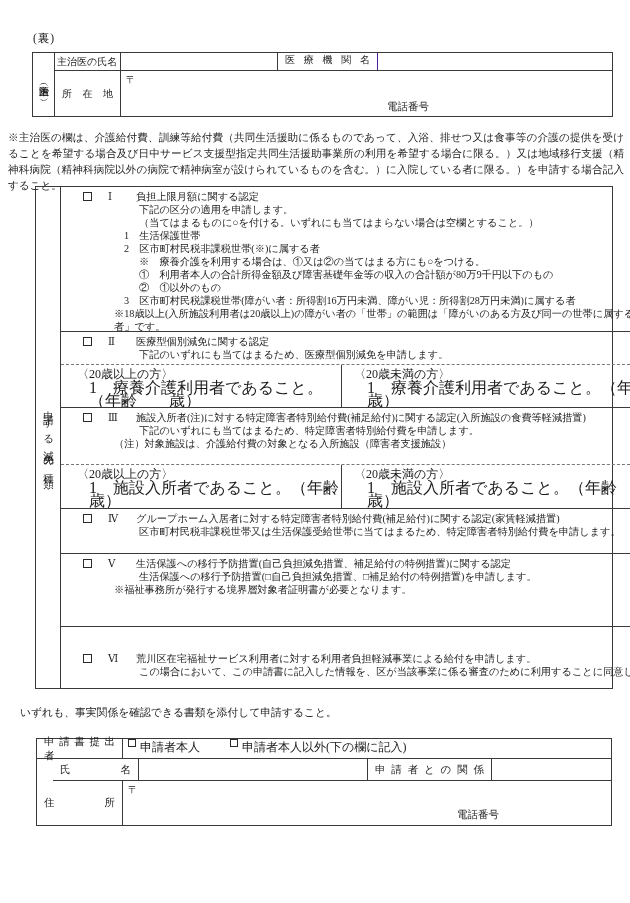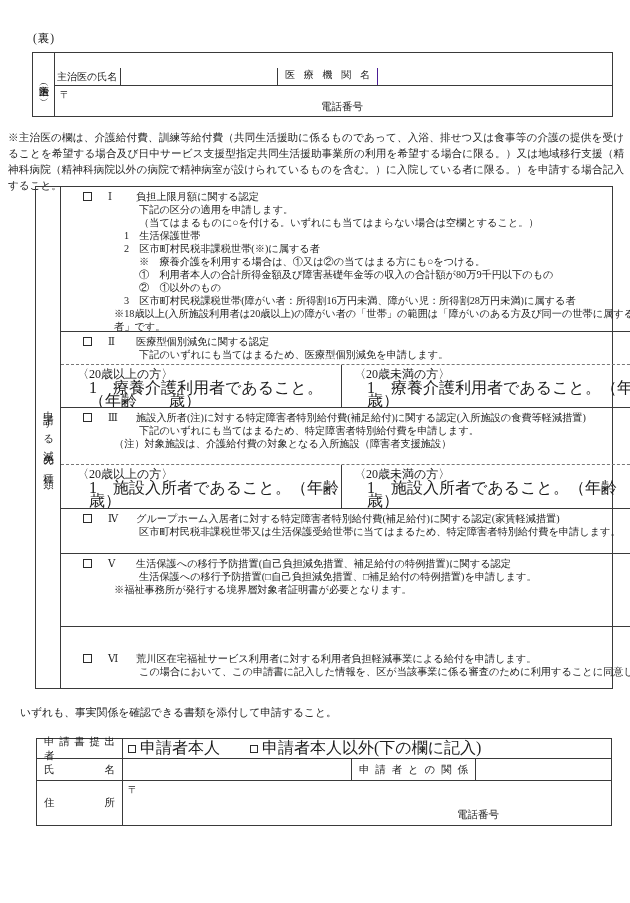--- a/index.html
+++ b/index.html
@@ -16,21 +16,21 @@
   .side-label { left:33px; top:31px; font-size:11.5px; letter-spacing:1px; }
 
   
   .doc-table { left:32px; top:52px; width:581px; height:65px; display:flex; border:1.4px solid #3a3a3a; }
   .doc-vlabel {
     width:22px; border-right:1px solid #3a3a3a;
     display:flex; align-items:center; justify-content:center;
     writing-mode:vertical-rl; font-size:10px; letter-spacing:1px; padding:2px 0;
   }
   .doc-main { flex:1; display:flex; flex-direction:column; }
-  .doc-r1 { height:18px; display:flex; border-bottom:1px solid #3a3a3a;margin-top:15px; }
+  .doc-r1 { height:18px; display:flex; border-bottom:1px solid #3a3a3a; }
   .doc-r2 { flex:1; display:flex; }
   .cell { font-size:10px; }
   .c-docname { width:66px; border-right:1px solid #3a3a3a; display:flex; align-items:center; padding:0 2px; }
   .c-docname-val { width:157px; border-right:1px solid #3a3a3a; }
   .c-inst { width:100px; border-right:1px solid #4c1d95; display:flex; align-items:flex-start; }
   .c-inst > span, .jfill { display:block; width:100%; text-align:justify; text-align-last:justify; padding:0 7px; }
   .c-inst-val { flex:1; }
   .c-addr { width:66px; border-right:1px solid #3a3a3a; display:flex; align-items:center; }
   .c-addr-val { flex:1; position:relative; }
   .postal { position:absolute; left:5px; top:2px; font-size:10px; }
@@ -75,24 +75,24 @@
   .split-item { font-size:16px; line-height:13px; }
   .split-left .split-item { padding-left:28px; }
   .split-right .split-item { padding-left:25px; }
 
   
   .attach-note { left:20px; top:706px; font-size:10.8px; }
 
   
   .sub-table { left:36px; top:738px; width:576px; height:88px; border:1.4px solid #3a3a3a; display:flex; flex-direction:column; }
   .sub-r1 { height:20px; display:flex; border-bottom:1px solid #3a3a3a; }
-  .sub-r2 { height:22px; display:flex; border-bottom:1px solid #3a3a3a; }
+  .sub-r2 { height:22px; display:flex; border-bottom:1px solid #3a3a3a;margin-left:16px; }
   .sub-r3 { flex:1; display:flex; }
   .sub-label { width:86px; border-right:1px solid #3a3a3a; display:flex; align-items:center; font-size:10.5px; }
-  .sub-opts { flex:1; display:flex; align-items:center; font-size:16px; padding-left:5px; gap:4px; }
+  .sub-opts { flex:1; display:flex; font-size:12px; padding-left:5px; gap:4px; }
   .opt2 { margin-left:26px; }
   .c-name-val { width:229px; border-right:1px solid #3a3a3a; }
   .c-rel { width:124px; border-right:1px solid #3a3a3a; display:flex; align-items:center; font-size:10.5px; }
   .c-rel-val { flex:1; }
   .sub-addr-val { flex:1; position:relative; }
   .sub-phone { position:absolute; left:334px; bottom:3px; font-size:10.5px; }
 </style>
 </head>
 <body>
 
@@ -103,20 +103,23 @@
   <div class="doc-main">
     <div class="doc-r1">
       <div class="cell c-docname">主治医の氏名</div>
       <div class="cell c-docname-val"></div>
       <div class="cell c-inst">
           <span>医 療 機 関 名</span>
         </div>
       <div class="cell c-inst-val"></div>
     </div>
     <div class="doc-r2">
+      <div class="cell c-addr">
+          <span class="jfill">所 在 地</span>
+        </div>
       <div class="c-addr-val">
         <span class="postal">〒</span>
         <span class="doc-phone">電話番号</span>
       </div>
     </div>
   </div>
 </div>
 
 <div class="abs doctor-note">※主治医の欄は、介護給付費、訓練等給付費（共同生活援助に係るものであって、入浴、排せつ又は食事等の介護の提供を受けることを希望する場合及び日中サービス支援型指定共同生活援助事業所の利用を希望する場合に限る。）又は地域移行支援（精神科病院（精神科病院以外の病院で精神病室が設けられているものを含む。）に入院している者に限る。）を申請する場合記入すること。</div>
 

